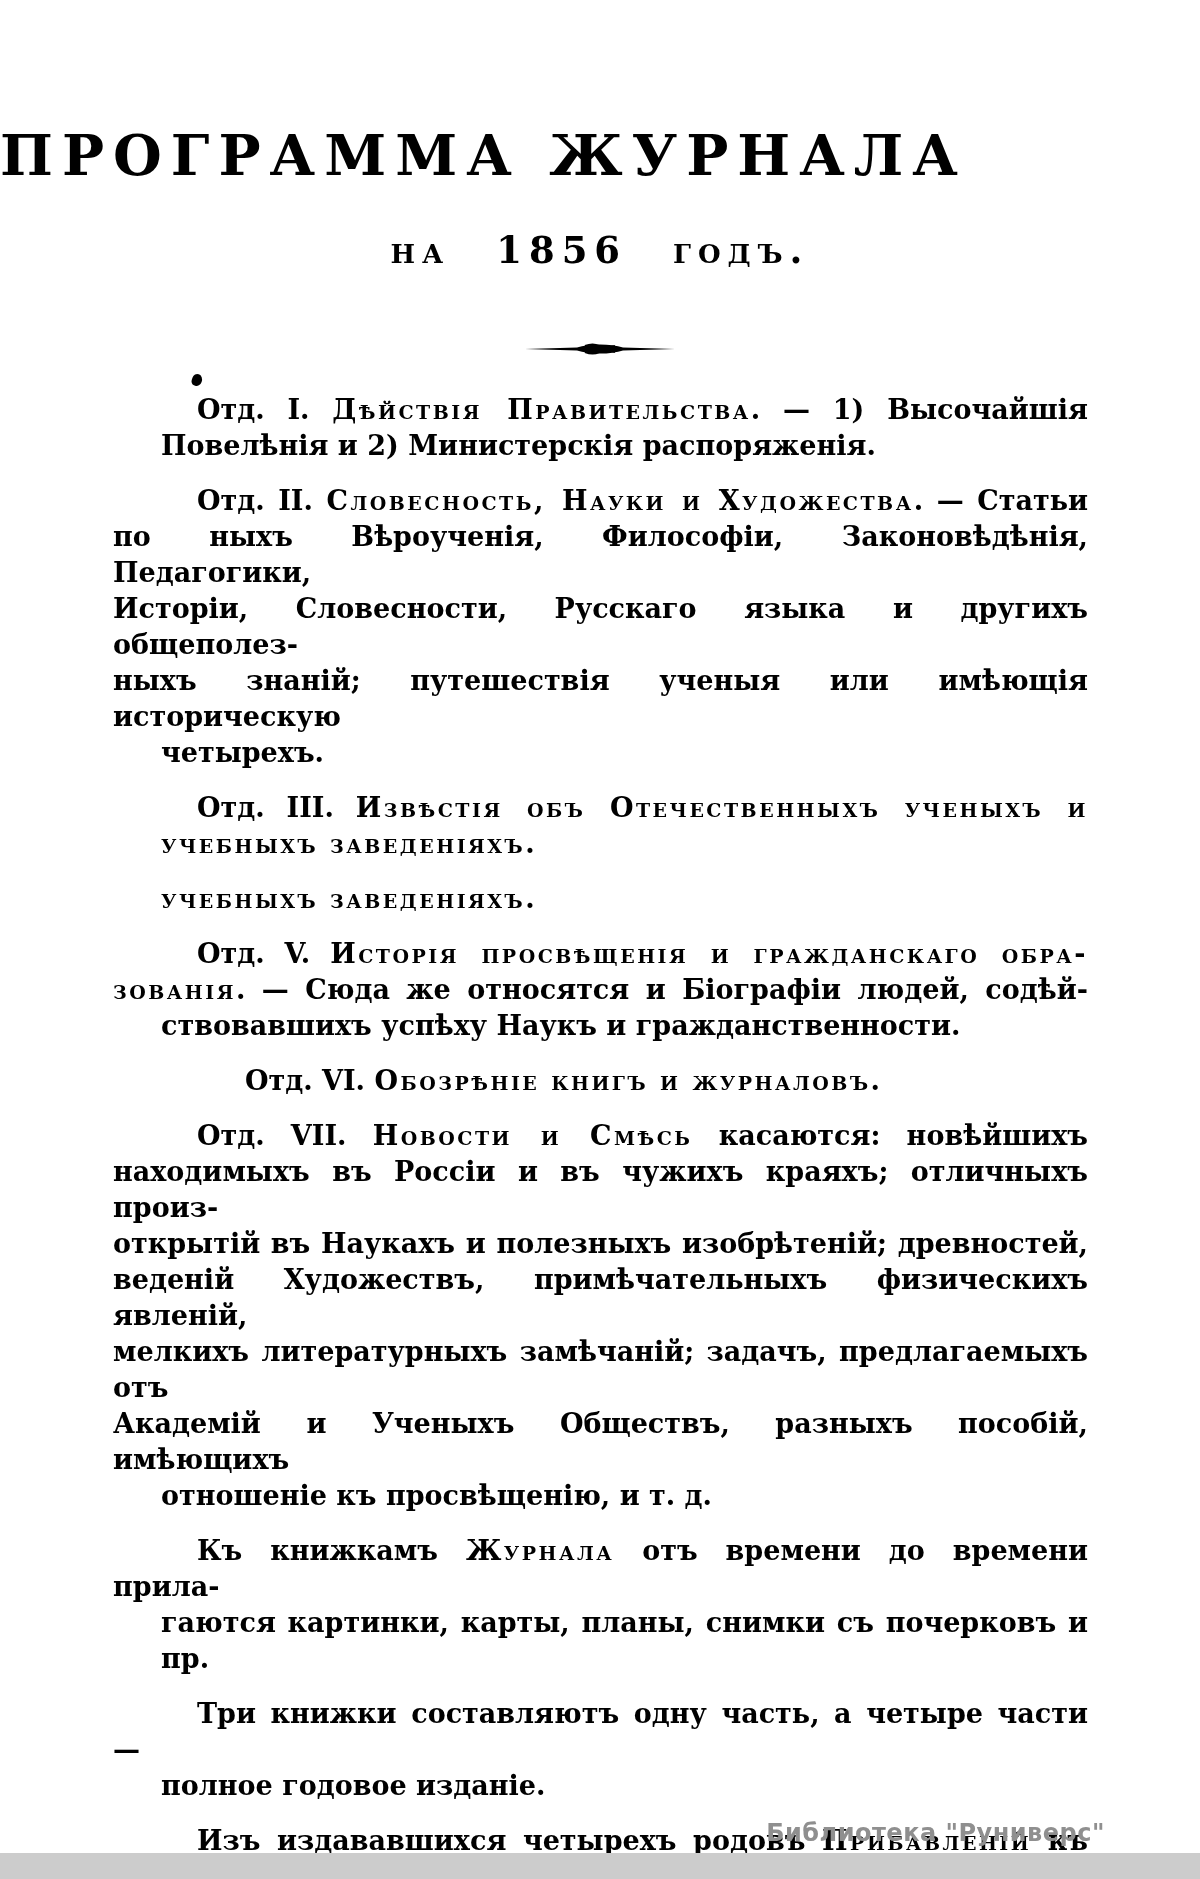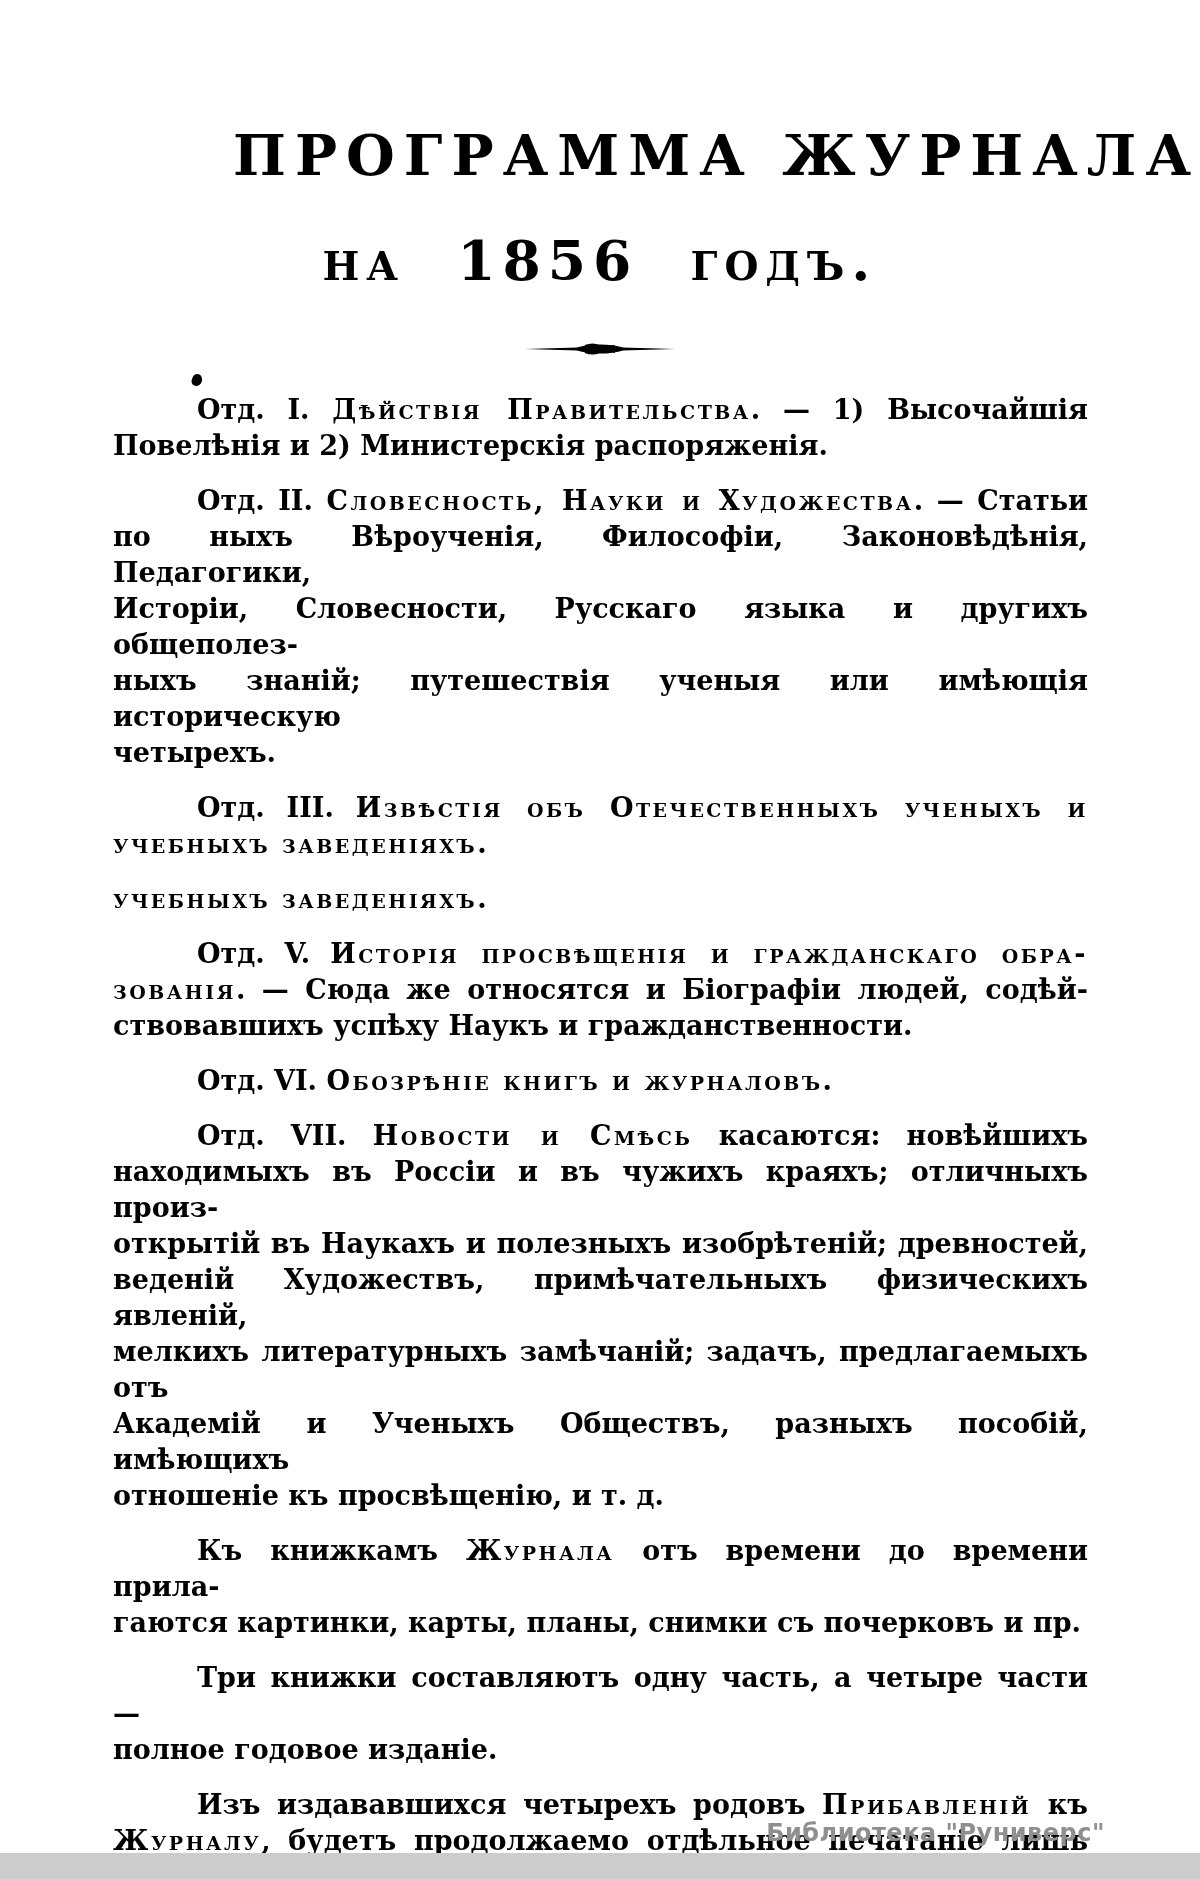--- a/index.html
+++ b/index.html
@@ -9,32 +9,32 @@
     height: 1879px;
     background: var(--paper, #ffffff);
     color: var(--ink, #000000);
     font-family: "DejaVu Serif", "Liberation Serif", serif;
     overflow: hidden;
   }
   .title-main {
     position: absolute;
     top: 122px; left: 0; width: 100%;
     margin: 0;
-    text-align: right;
+    text-align: left;
     font-size: 56px;
     font-weight: bold;
     letter-spacing: 9px;
     white-space: nowrap;
   }
   .title-year {
     position: absolute;
     top: 228px; left: 0; width: 100%;
     margin: 0;
     text-align: center;
-    font-size: 55px;
+    font-size: 37px;
     font-weight: bold;
     font-variant: small-caps;
     letter-spacing: 7px;
     word-spacing: 26px;
     white-space: nowrap;
   }
   .divider-wrap {
     position: absolute;
     top: 341px; left: 0; width: 100%;
     text-align: center;
@@ -55,21 +55,21 @@
     font-size: 27px;
     font-weight: bold;
     line-height: 36px;
   }
   .para { margin: 0 0 19px 0; }
   .line {
     text-align: justify;
     text-align-last: justify;
   }
   .line.first { text-indent: 84px; }
-  .line.last { text-align-last: left; }
+  .line.last { text-align-last: left; margin-left: 48px; }
   .em {
     font-variant: small-caps;
     letter-spacing: 2.5px;
   }
   .watermark {
     position: absolute;
     right: 95px;
     bottom: 32px;
     font-family: "DejaVu Sans", "Liberation Sans", sans-serif;
     font-weight: bold;

